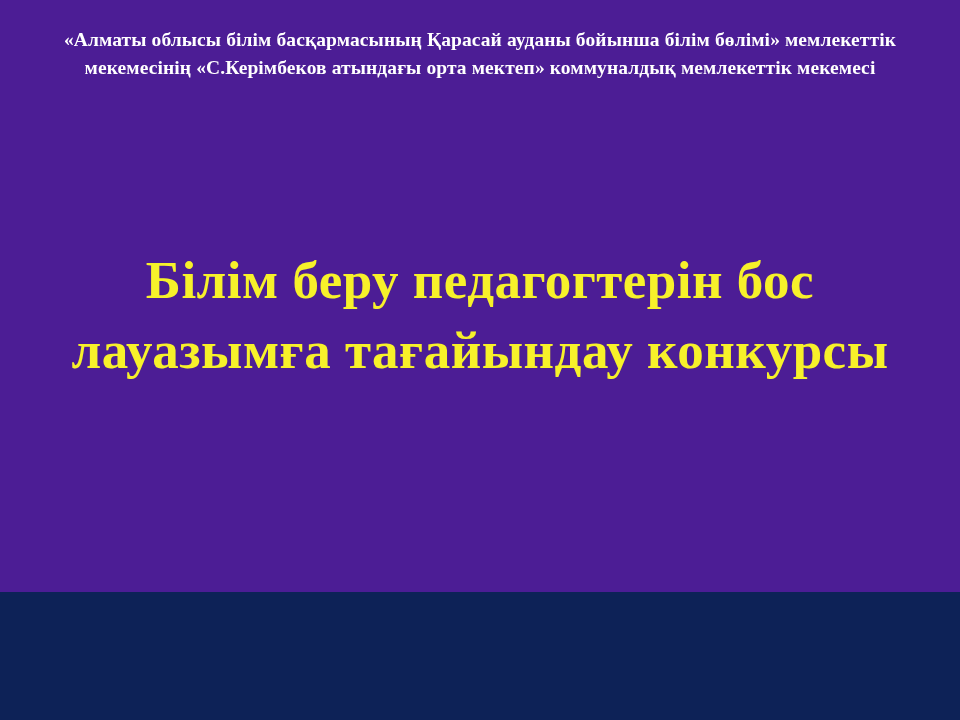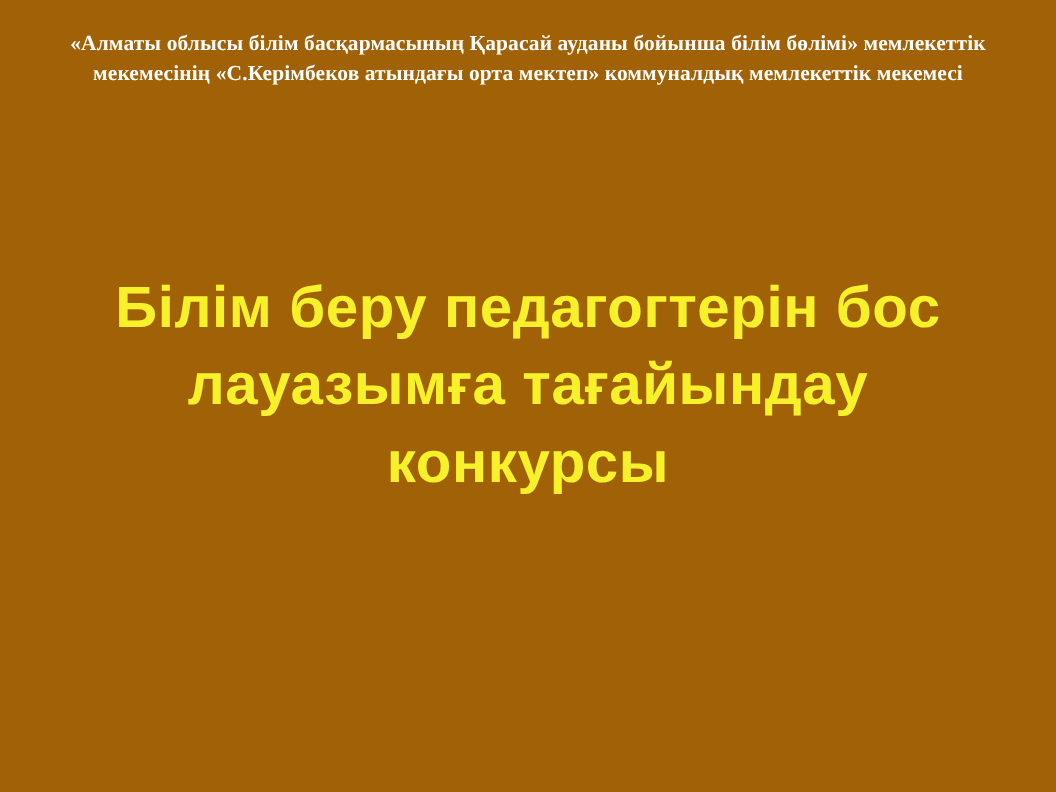--- a/index.html
+++ b/index.html
@@ -9,22 +9,22 @@
   body {
     width: 960px;
     height: 720px;
     background: #0d2257;
     font-family: "Liberation Serif", serif;
     overflow: hidden;
   }
   .slide {
     position: relative;
     width: 960px;
-    height: 720px;
-    background: #a16207;
+    height: 592px;
+    background: #4c1d95;
     box-sizing: border-box;
   }
   .org-header {
     position: absolute;
     top: 26px;
     left: 50%;
     transform: translateX(-50%);
     width: 900px;
     text-align: center;
     color: #ffffff;
@@ -35,21 +35,21 @@
     letter-spacing: 0.1px;
   }
   .main-title {
     position: absolute;
     top: 245px;
     left: 50%;
     transform: translateX(-50%);
     width: 880px;
     text-align: center;
     color: #f7f12a;
-    font-family: Liberation Sans, sans-serif;
+    font-family: Liberation Serif, serif;
     font-weight: bold;
     font-size: 53px;
     line-height: 1.33;
     letter-spacing: 0.5px;
   }
   .year-line {
     position: absolute;
     top: 622px;
     left: 50%;
     transform: translateX(-50%);

